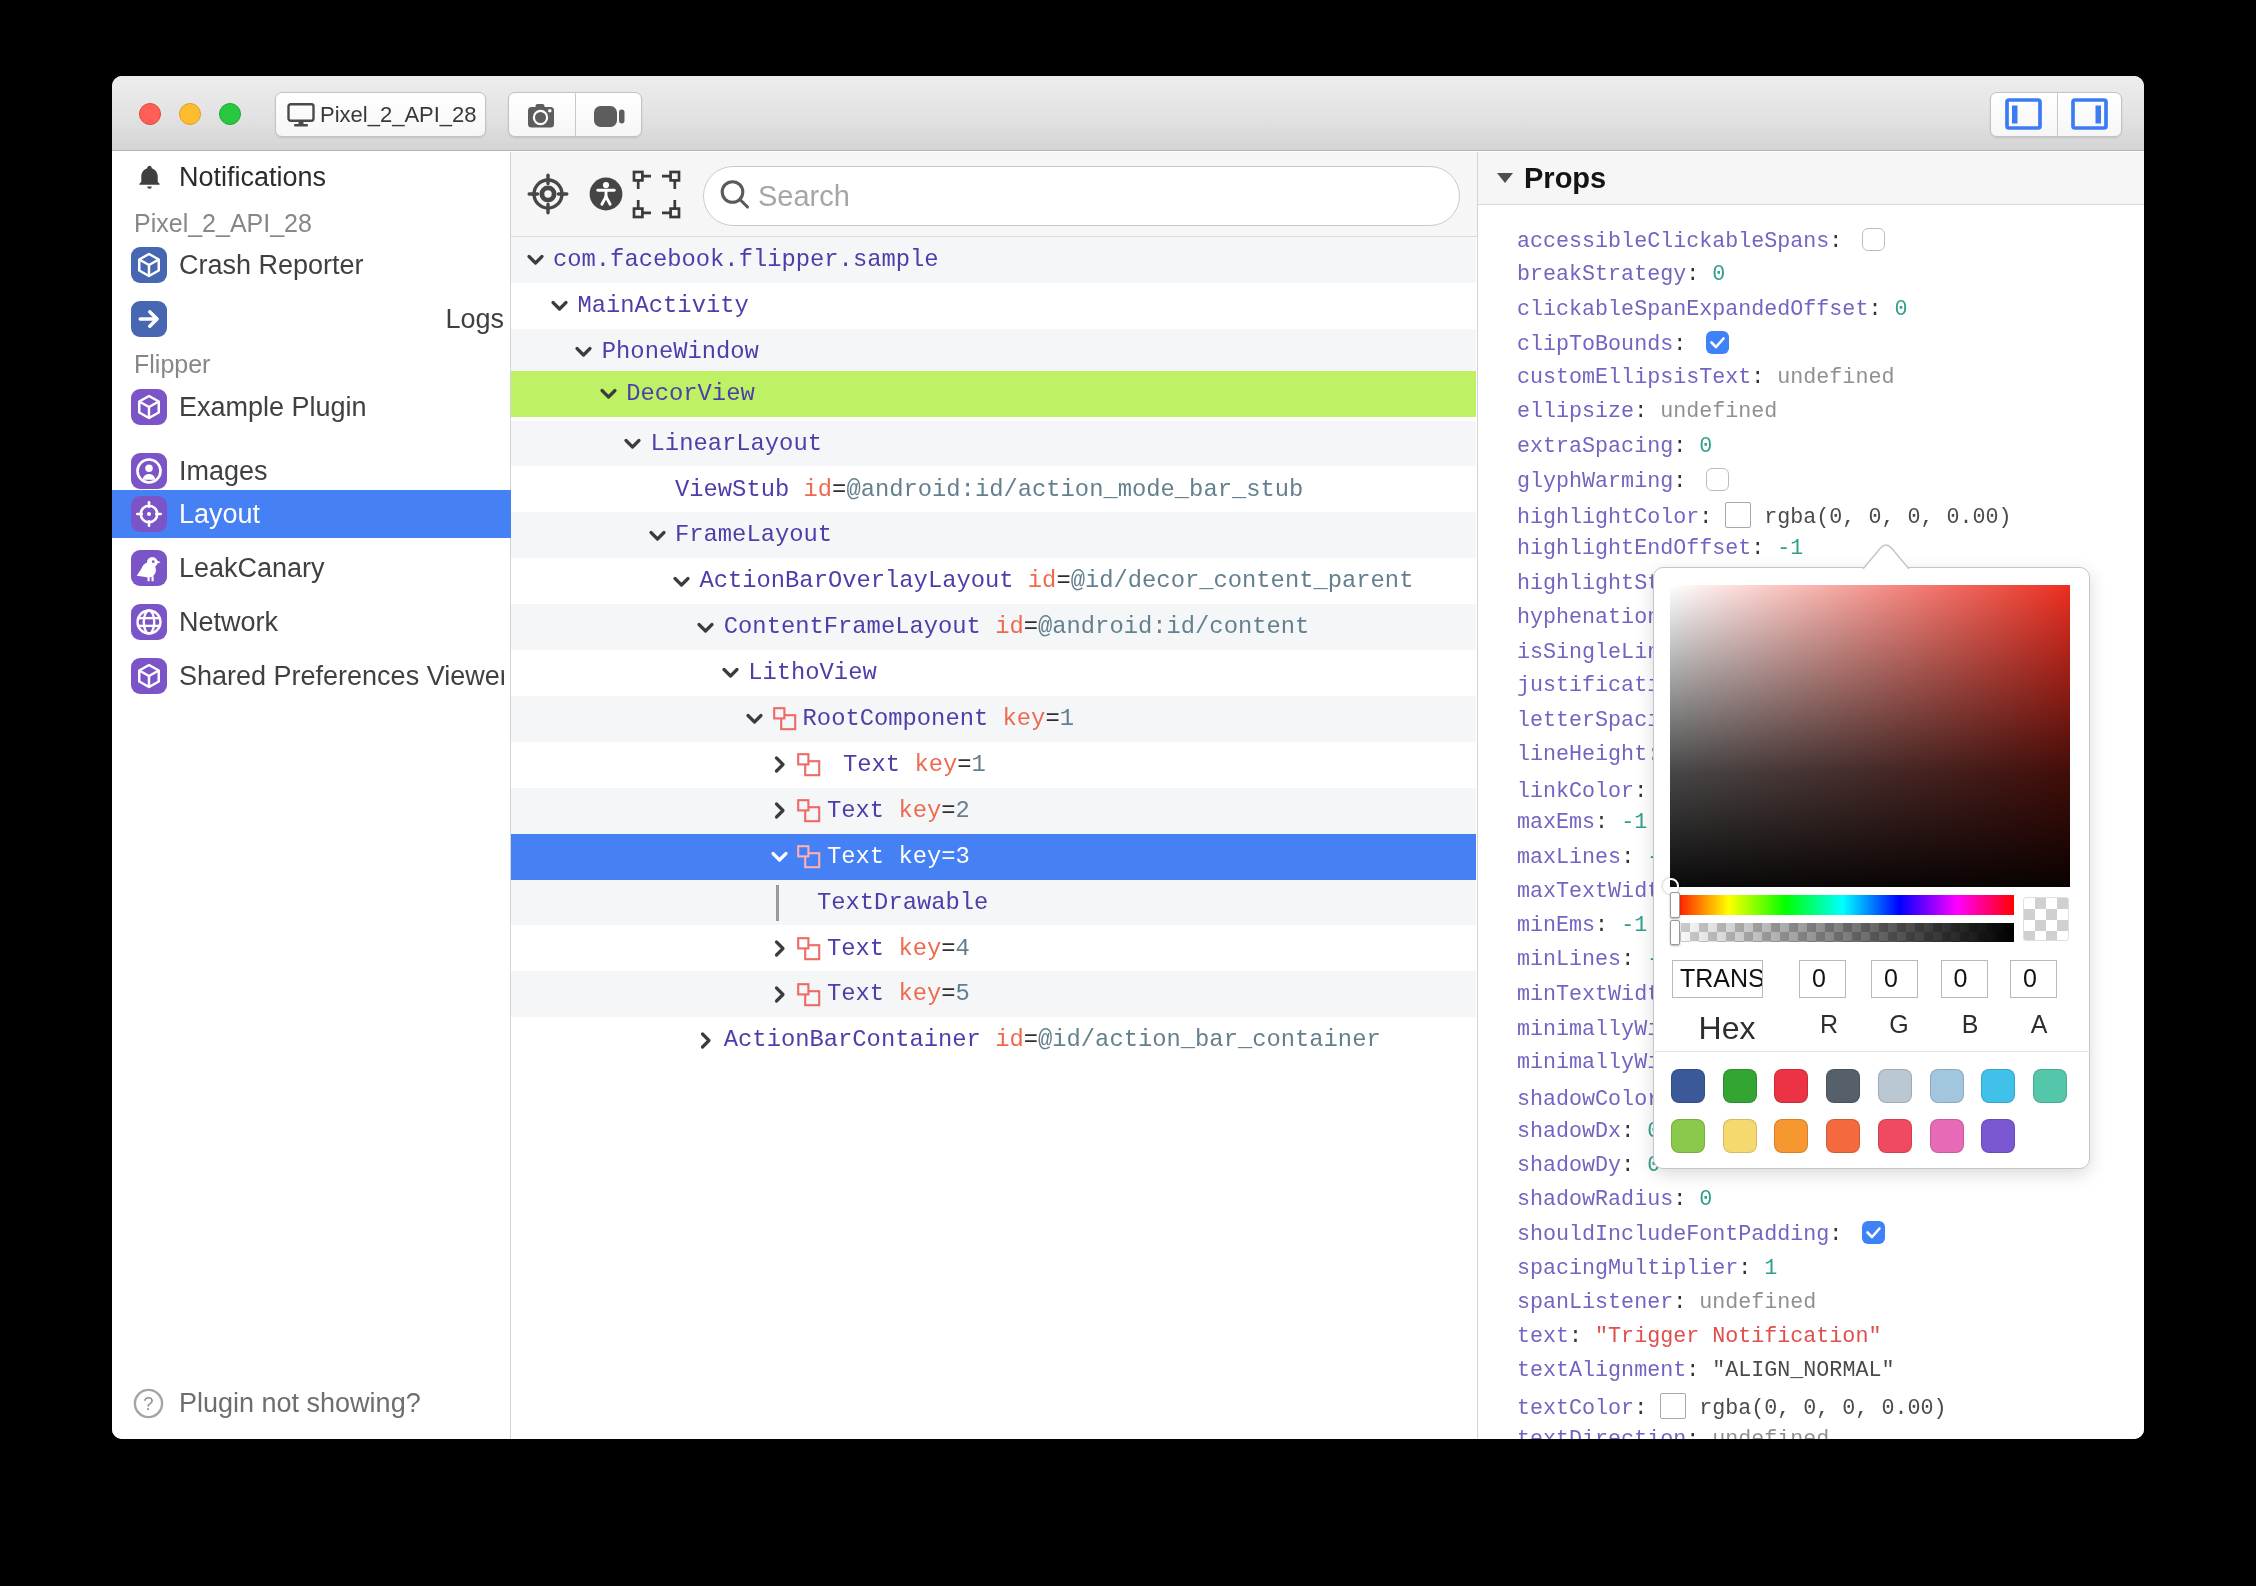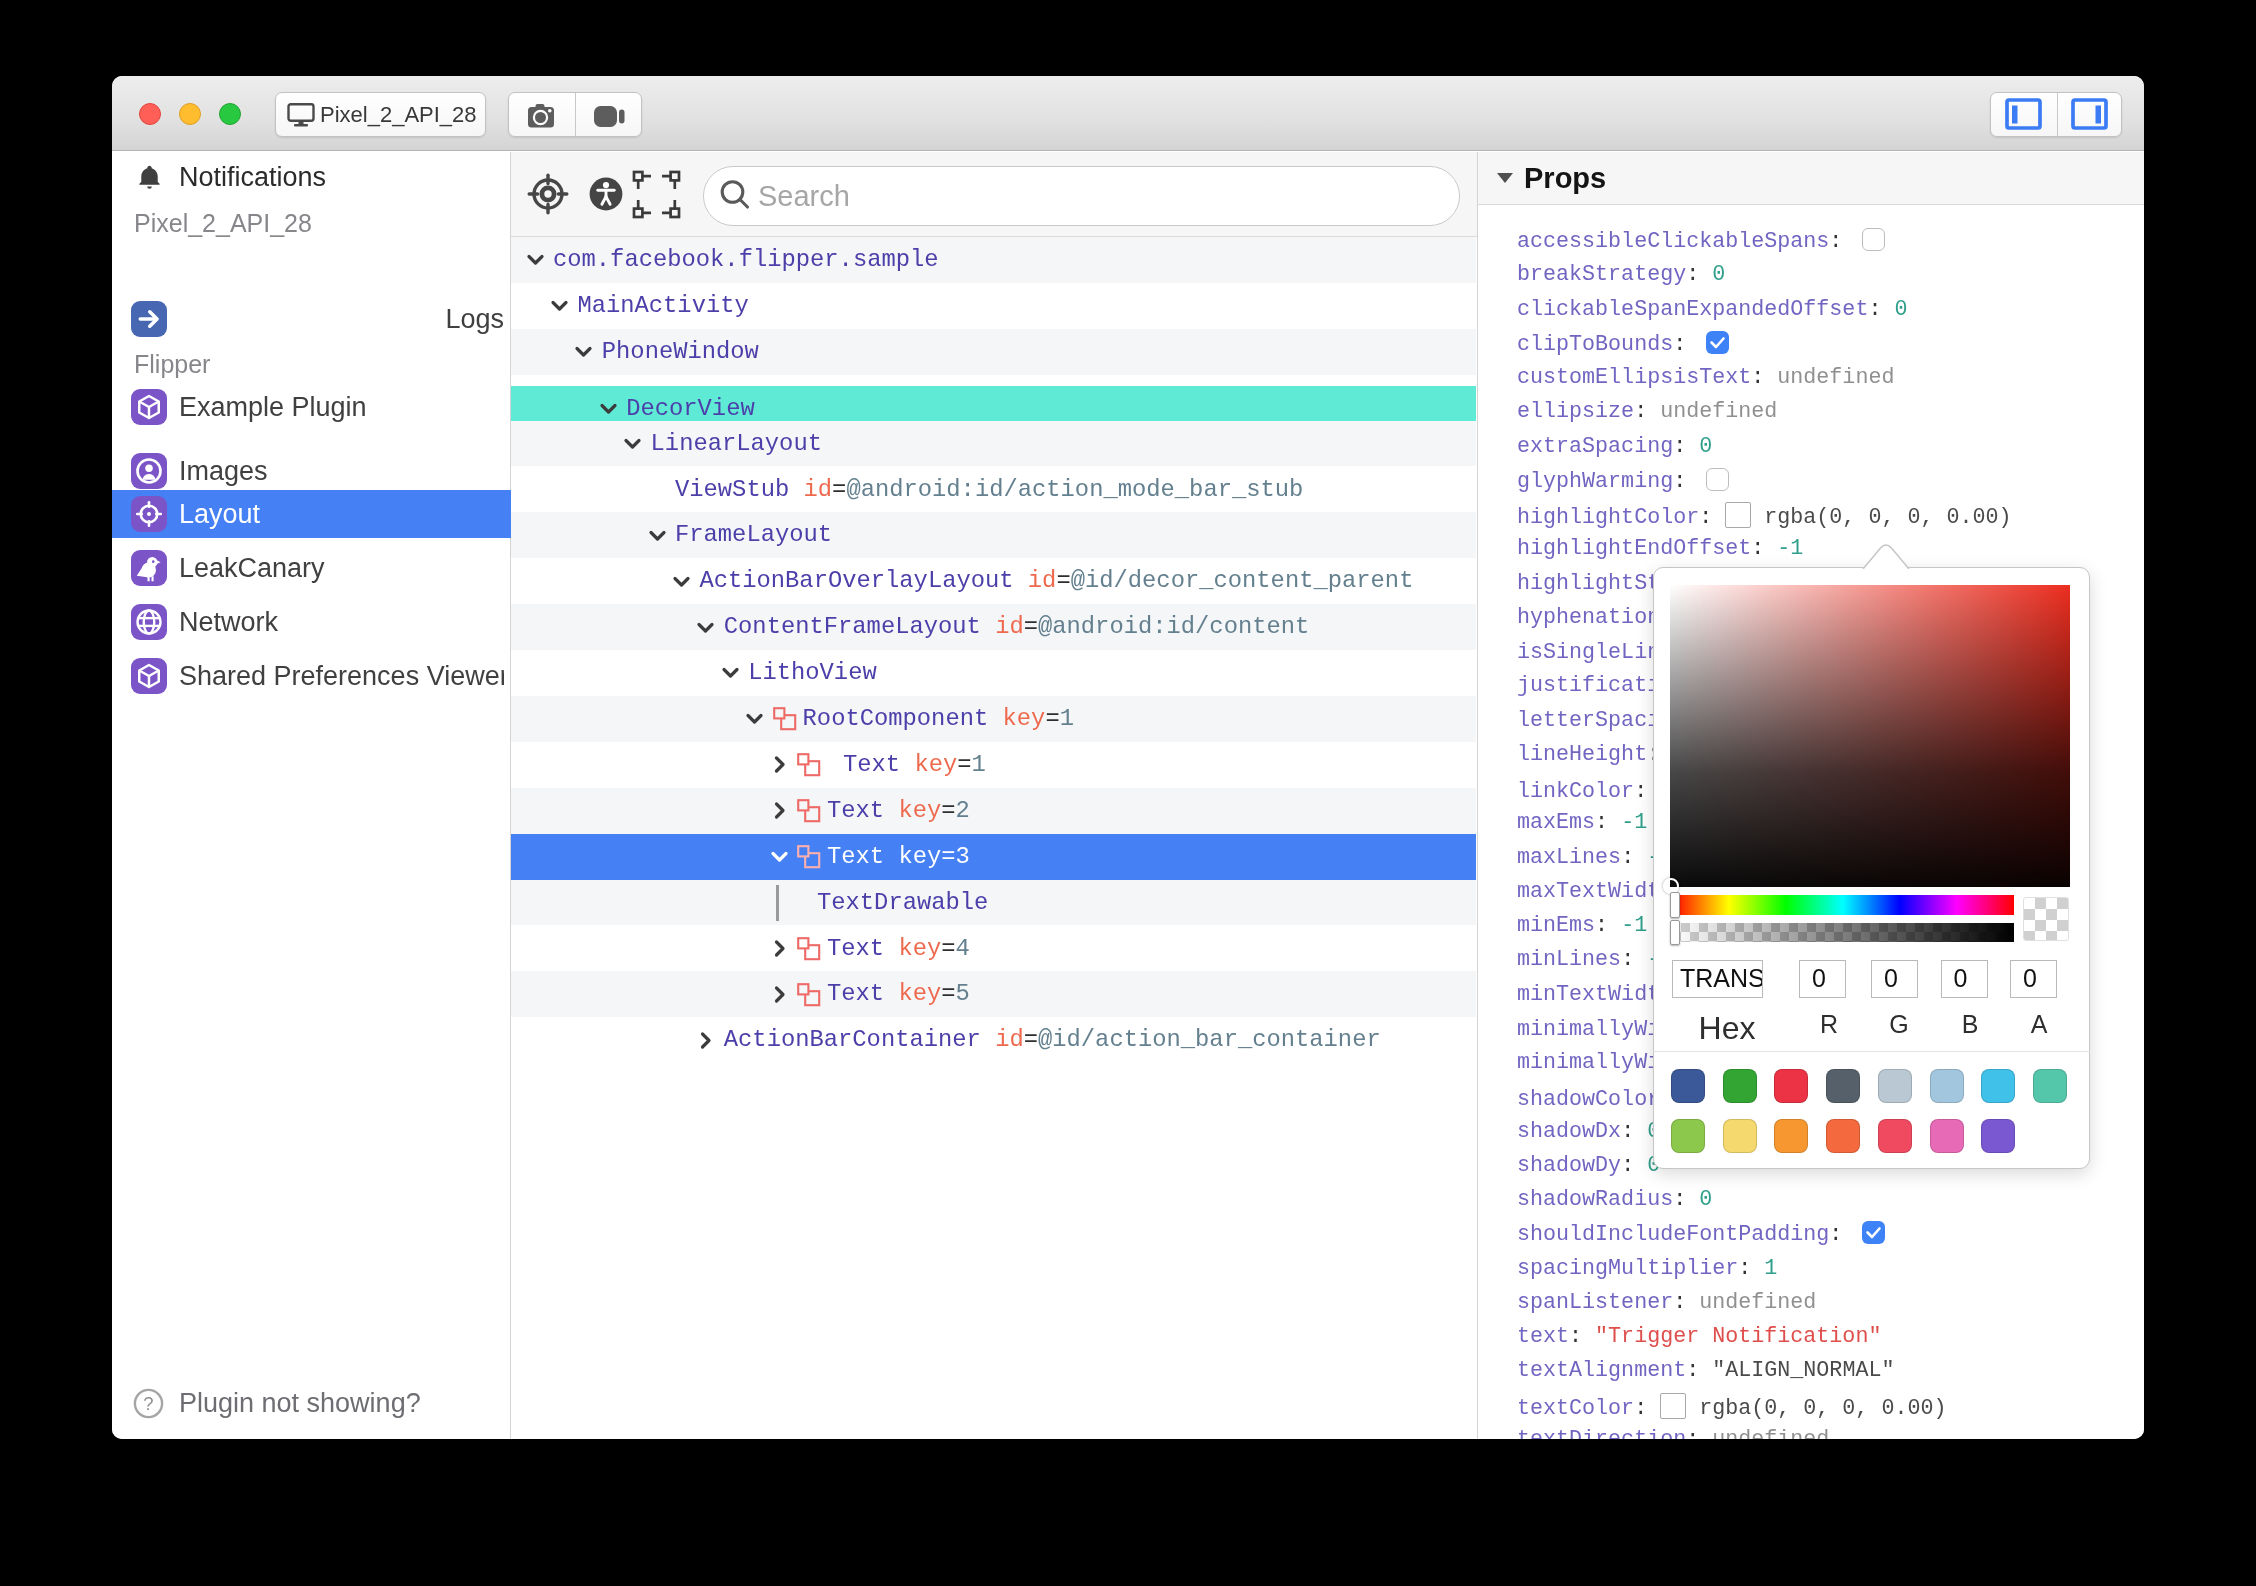--- a/index.html
+++ b/index.html
@@ -74,20 +74,32 @@
 <rect x="24.5" y="8.5" width="5.5" height="18" fill="#3b7cf5"></rect>
 </svg>
 </div>
 <div id="sidebar">
 <svg class="abs" style="left:23px;top:11px;" width="29" height="29" viewBox="0 0 24 24">
 <path fill="#3f3f3f" d="M12 2.2c-1 0-1.8.8-1.8 1.8 0 .1 0 .2 0 .3C7.3 5.2 5.2 7.9 5.2 11v4.6l-1.5 1.5c-.3.4-.1 1 .5 1h15.6c.6 0 .8-.6.5-1l-1.5-1.5V11c0-3.1-2.1-5.8-5-6.7 0-.1 0-.2 0-.3 0-1-.8-1.8-1.8-1.8z"></path>
 <path fill="#3f3f3f" d="M10.1 19.5a1.9 1.9 0 0 0 3.8 0z"></path>
 </svg>
 <div class="abs" style="left:67px;top:-2px;height:54px;line-height:54px;font-size:27px;color:#2b2b2b;">Notifications</div>
 <div class="slbl" style="top:56px;">Pixel_2_API_28</div>
+<div class="srow" style="top:86px;">
+<div class="sico" style="background:#4767b2;">
+          <svg width="30" height="30" viewBox="0 0 24 24" style="position:absolute;left:3px;top:3px;">
+            <g fill="none" stroke="#fff" stroke-width="2" stroke-linejoin="round">
+              <path d="M12 3.2 L19.8 7.6 V16.4 L12 20.8 L4.2 16.4 V7.6 Z"></path>
+              <path d="M4.2 7.6 L12 12 L19.8 7.6"></path>
+              <path d="M12 12 V20.8"></path>
+            </g>
+          </svg>
+        </div>
+<div class="stxt" style="color:#404040;">Crash Reporter</div>
+</div>
 <div class="srow" style="top:140px;text-align:right;">
 <div class="sico" style="background:#4767b2;">
           <svg width="30" height="30" viewBox="0 0 24 24" style="position:absolute;left:3px;top:3px;">
             <g fill="none" stroke="#fff" stroke-width="2.8" stroke-linecap="round" stroke-linejoin="round">
               <path d="M5 12 H18.2"></path>
               <path d="M12.6 6.2 L18.4 12 L12.6 17.8"></path>
             </g>
           </svg>
         </div>
 <div class="stxt" style="color:#404040;">Logs</div>
@@ -238,21 +250,21 @@
           <path d="M3 6.5 L9.5 13 L16 6.5" fill="none" stroke="#3c3c3c" stroke-width="3.2" stroke-linecap="round" stroke-linejoin="round"></path>
         </svg>
 <div style="position:absolute;left:66.4px;top:0;height:100%;line-height:45.9px;"><span class="pu">MainActivity</span></div>
 </div>
 <div class="trow" style="top:91.8px;height:45.9px;line-height:45.9px;background:#f5f6f8;">
 <svg style="position:absolute;left:63.3px;top:13.4px;" width="19" height="19" viewBox="0 0 19 19">
           <path d="M3 6.5 L9.5 13 L16 6.5" fill="none" stroke="#3c3c3c" stroke-width="3.2" stroke-linecap="round" stroke-linejoin="round"></path>
         </svg>
 <div style="position:absolute;left:90.8px;top:0;height:100%;line-height:45.9px;"><span class="pu">PhoneWindow</span></div>
 </div>
-<div class="trow" style="top:149px;height:45.9px;line-height:45.9px;background:#5eead4;">
+<div class="trow" style="top:134px;height:45.9px;line-height:45.9px;background:#bef264;">
 <svg style="position:absolute;left:87.7px;top:13.4px;" width="19" height="19" viewBox="0 0 19 19">
           <path d="M3 6.5 L9.5 13 L16 6.5" fill="none" stroke="#3c3c3c" stroke-width="3.2" stroke-linecap="round" stroke-linejoin="round"></path>
         </svg>
 <div style="position:absolute;left:115.2px;top:0;height:100%;line-height:45.9px;"><span class="pu">DecorView</span></div>
 </div>
 <div class="trow" style="top:183.6px;height:45.9px;line-height:45.9px;background:#f5f6f8;">
 <svg style="position:absolute;left:112.1px;top:13.4px;" width="19" height="19" viewBox="0 0 19 19">
           <path d="M3 6.5 L9.5 13 L16 6.5" fill="none" stroke="#3c3c3c" stroke-width="3.2" stroke-linecap="round" stroke-linejoin="round"></path>
         </svg>
 <div style="position:absolute;left:139.6px;top:0;height:100%;line-height:45.9px;"><span class="pu">LinearLayout</span></div>

